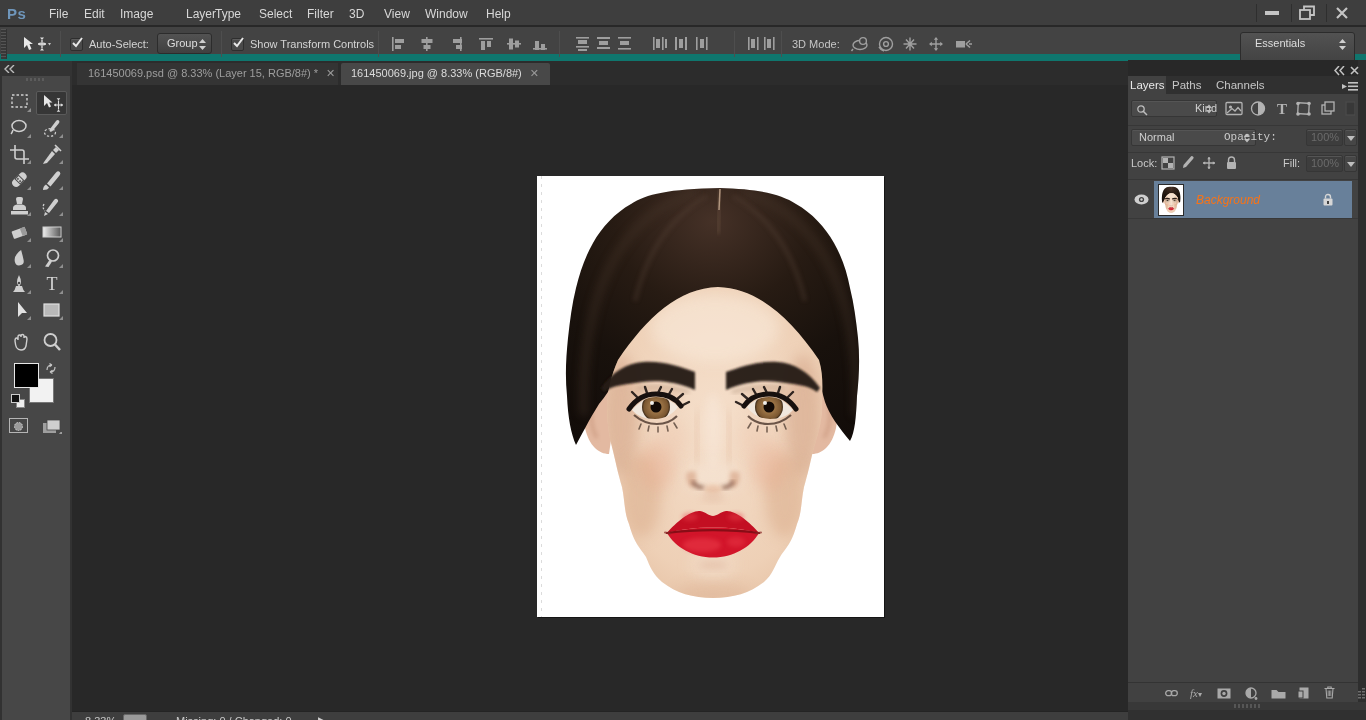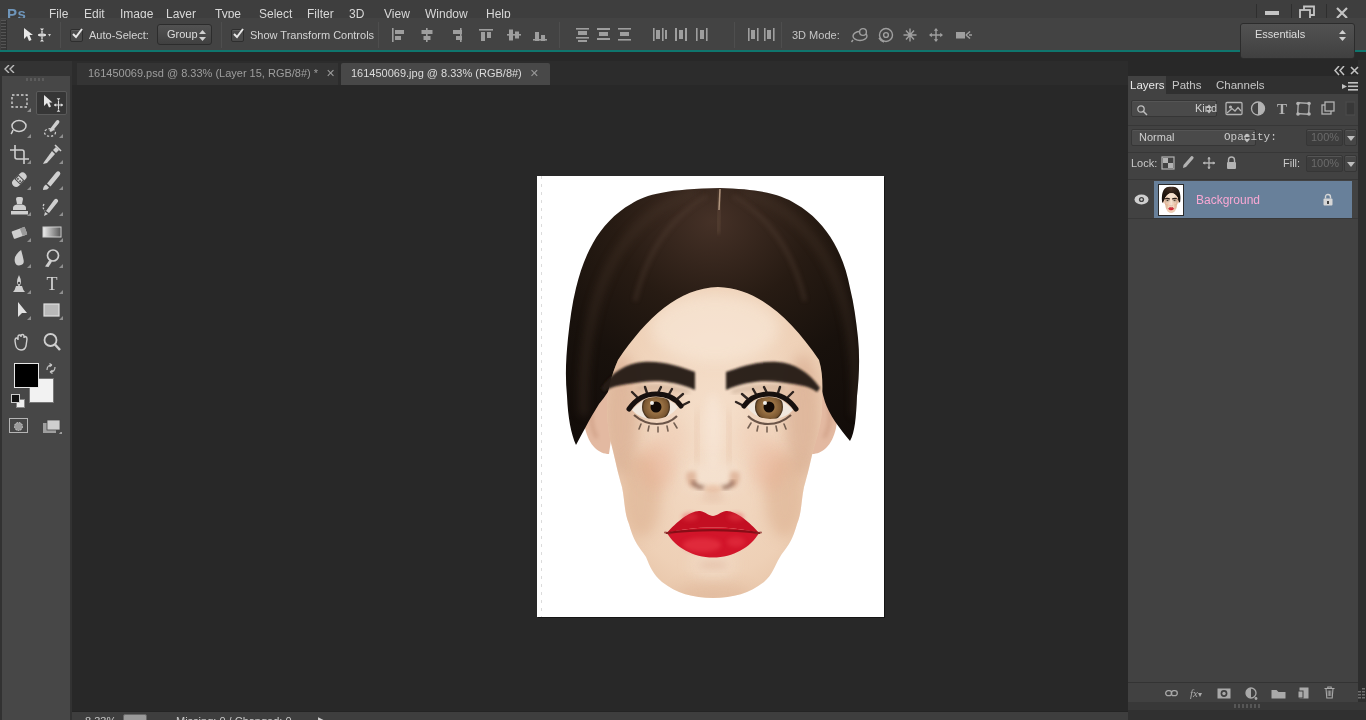--- a/index.html
+++ b/index.html
@@ -8,22 +8,22 @@
   #app { position:relative; width:1366px; height:720px; }
 
   
   #menubar { position:absolute; left:0; top:0; width:1366px; height:26px;
     background:#3e3e3e; border-bottom:1px solid #282828; }
   #pslogo { position:absolute; left:7px; top:5px; font-size:15px; font-weight:bold;
     color:#6f96bb; letter-spacing:0.5px; }
   .menuitem { position:absolute; top:7px; font-size:12px; color:#d8d8d8; }
 
   
-  #optbar { position:absolute; left:0; top:18px; width:1366px; height:34px;
-    background:#434343; border-bottom:2px solid #0f766e; }
+  #optbar { position:absolute; left:0; top:27px; width:1366px; height:34px;
+    background:#434343; border-bottom:7px solid #0f766e; }
   .osep { position:absolute; top:4px; height:26px; width:1px; background:#353535;
     border-right:1px solid #4e4e4e; }
   .olabel { position:absolute; font-size:11px; color:#d4d4d4; top:11px; }
   .checkbox { position:absolute; top:11px; width:13px; height:13px; background:#4a4a4a;
     border:1px solid #2e2e2e; border-radius:2px; box-shadow:inset 0 1px 0 #5c5c5c; }
   .checkbox svg { position:absolute; left:-1px; top:-3px; }
   .dropdown { position:absolute; background:linear-gradient(#525252,#404040);
     border:1px solid #2c2c2c; border-radius:3px; color:#dedede; font-size:11px; }
 
   
@@ -79,21 +79,21 @@
 </style>
 </head>
 <body>
 <div id="app">
 
   <div id="menubar">
     <div id="pslogo">Ps</div>
     <div class="menuitem" style="left:49px">File</div>
     <div class="menuitem" style="left:84px">Edit</div>
     <div class="menuitem" style="left:120px">Image</div>
-    <div class="menuitem" style="left:166px">Layer</div>
+    <div class="menuitem" style="left:186px">Layer</div>
     <div class="menuitem" style="left:215px">Type</div>
     <div class="menuitem" style="left:259px">Select</div>
     <div class="menuitem" style="left:307px">Filter</div>
     <div class="menuitem" style="left:349px">3D</div>
     <div class="menuitem" style="left:384px">View</div>
     <div class="menuitem" style="left:425px">Window</div>
     <div class="menuitem" style="left:486px">Help</div>
     <div style="position:absolute;left:1256px;top:4px;width:1px;height:18px;background:#2e2e2e;"></div>
     <div style="position:absolute;left:1291px;top:4px;width:1px;height:18px;background:#2e2e2e;"></div>
     <div style="position:absolute;left:1326px;top:4px;width:1px;height:18px;background:#2e2e2e;"></div>
@@ -745,21 +745,21 @@
   <svg style="position:absolute;left:1134px;top:194px" width="15" height="11">
       <ellipse cx="7.5" cy="5.5" rx="7" ry="5" fill="#cfcfcf"></ellipse>
       <circle cx="7.5" cy="5.5" r="2.6" fill="#424242"></circle>
       <circle cx="7.5" cy="5.5" r="1.2" fill="#cfcfcf"></circle>
     </svg>
   <div id="thumbbox">
     <svg width="22" height="28" viewBox="0 0 347 441" preserveAspectRatio="none" style="position:absolute;left:1px;top:1px">
         <use href="#face"></use>
       </svg>
   </div>
-  <div style="position:absolute;left:1196px;top:193px;font-size:12px;color:#f9a8d4;">Background</div>
+  <div style="position:absolute;left:1196px;top:193px;font-size:12px;font-style:italic;color:#f97316;">Background</div>
   <svg style="position:absolute;left:1322px;top:193px" width="12" height="13">
       <rect x="1.5" y="5.5" width="9" height="7" rx="1" fill="#d6d6d6"></rect>
       <path d="M3.5,5.5 V4 q0,-2.5 2.5,-2.5 q2.5,0 2.5,2.5 V5.5" fill="none" stroke="#d6d6d6" stroke-width="1.4"></path>
       <rect x="5" y="8" width="2" height="3" fill="#424242"></rect>
     </svg>
   <div style="position:absolute;left:1128px;top:218px;width:230px;height:1px;background:#383838;"></div>
 
   <div id="panelbottom">
     <svg style="position:absolute;left:37px;top:7px" width="13" height="7">
         <g fill="none" stroke="#a9a9a9" stroke-width="1.3">

